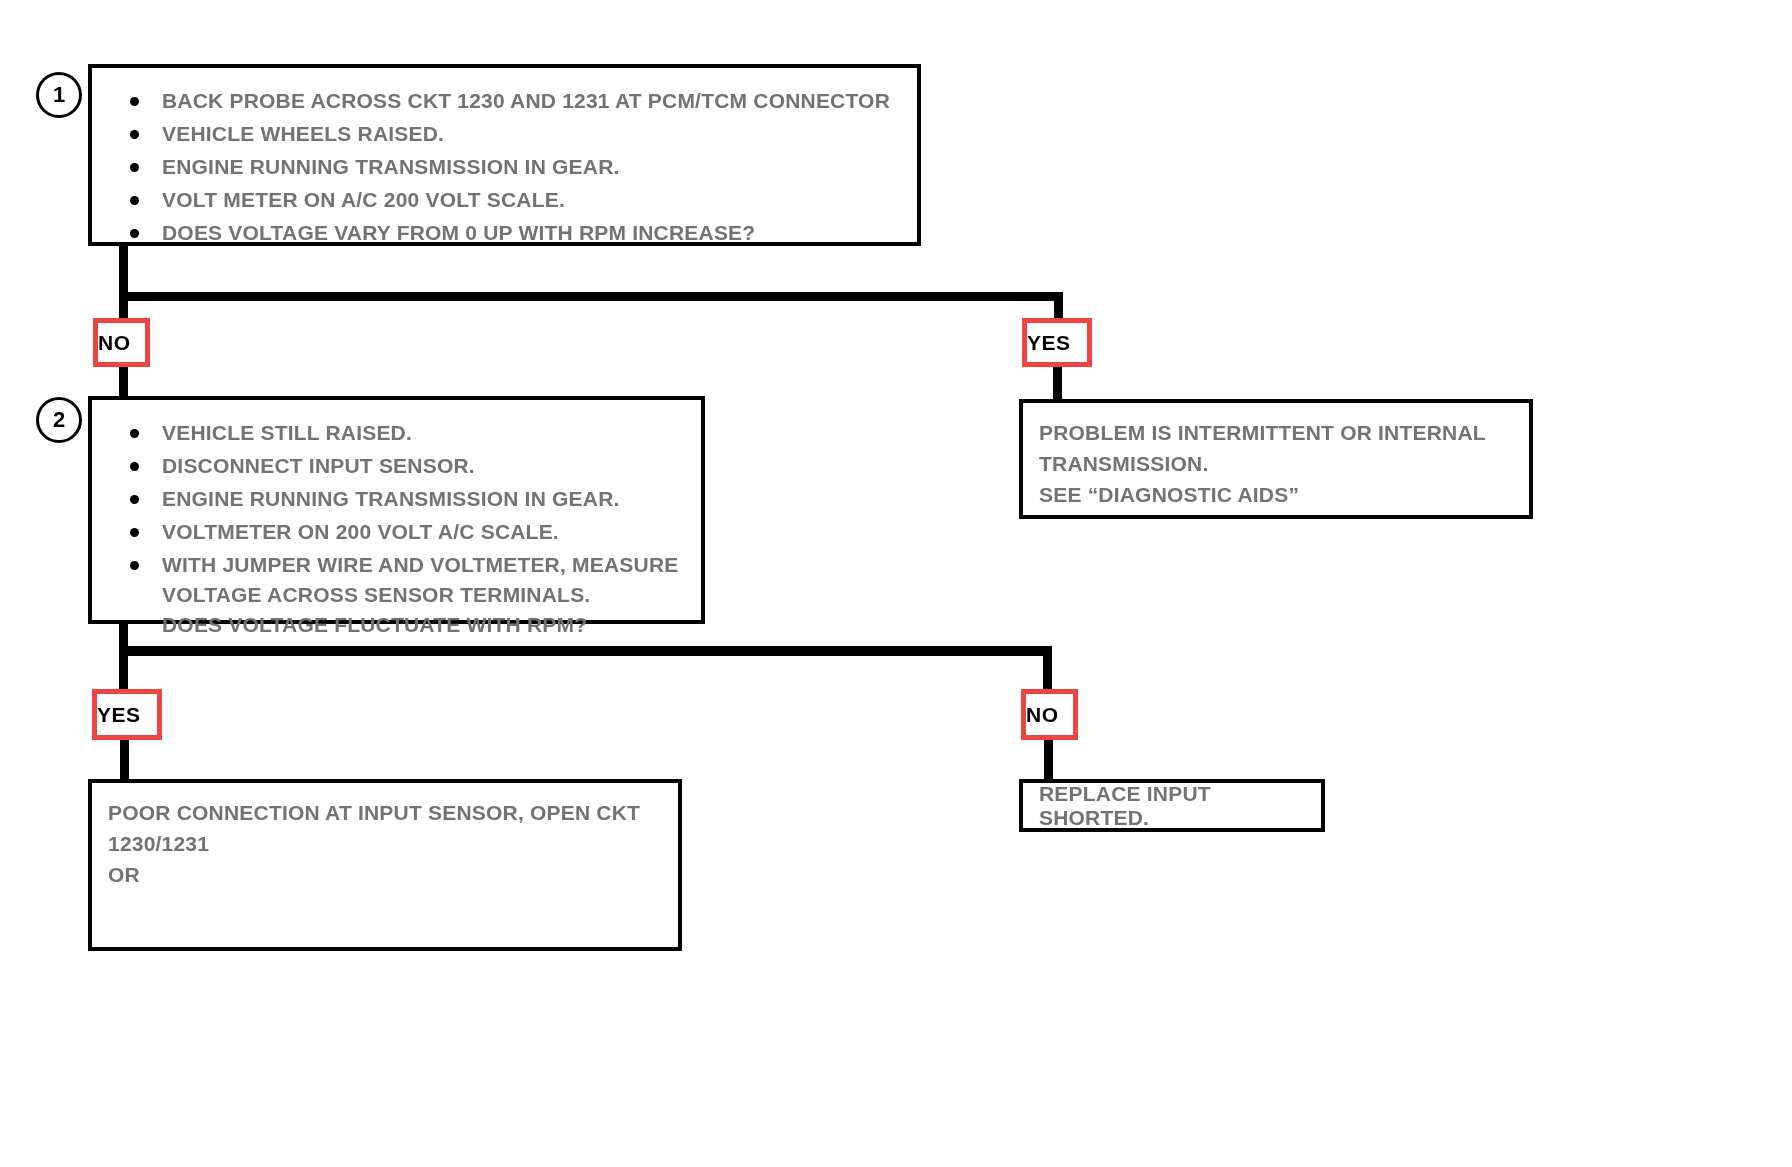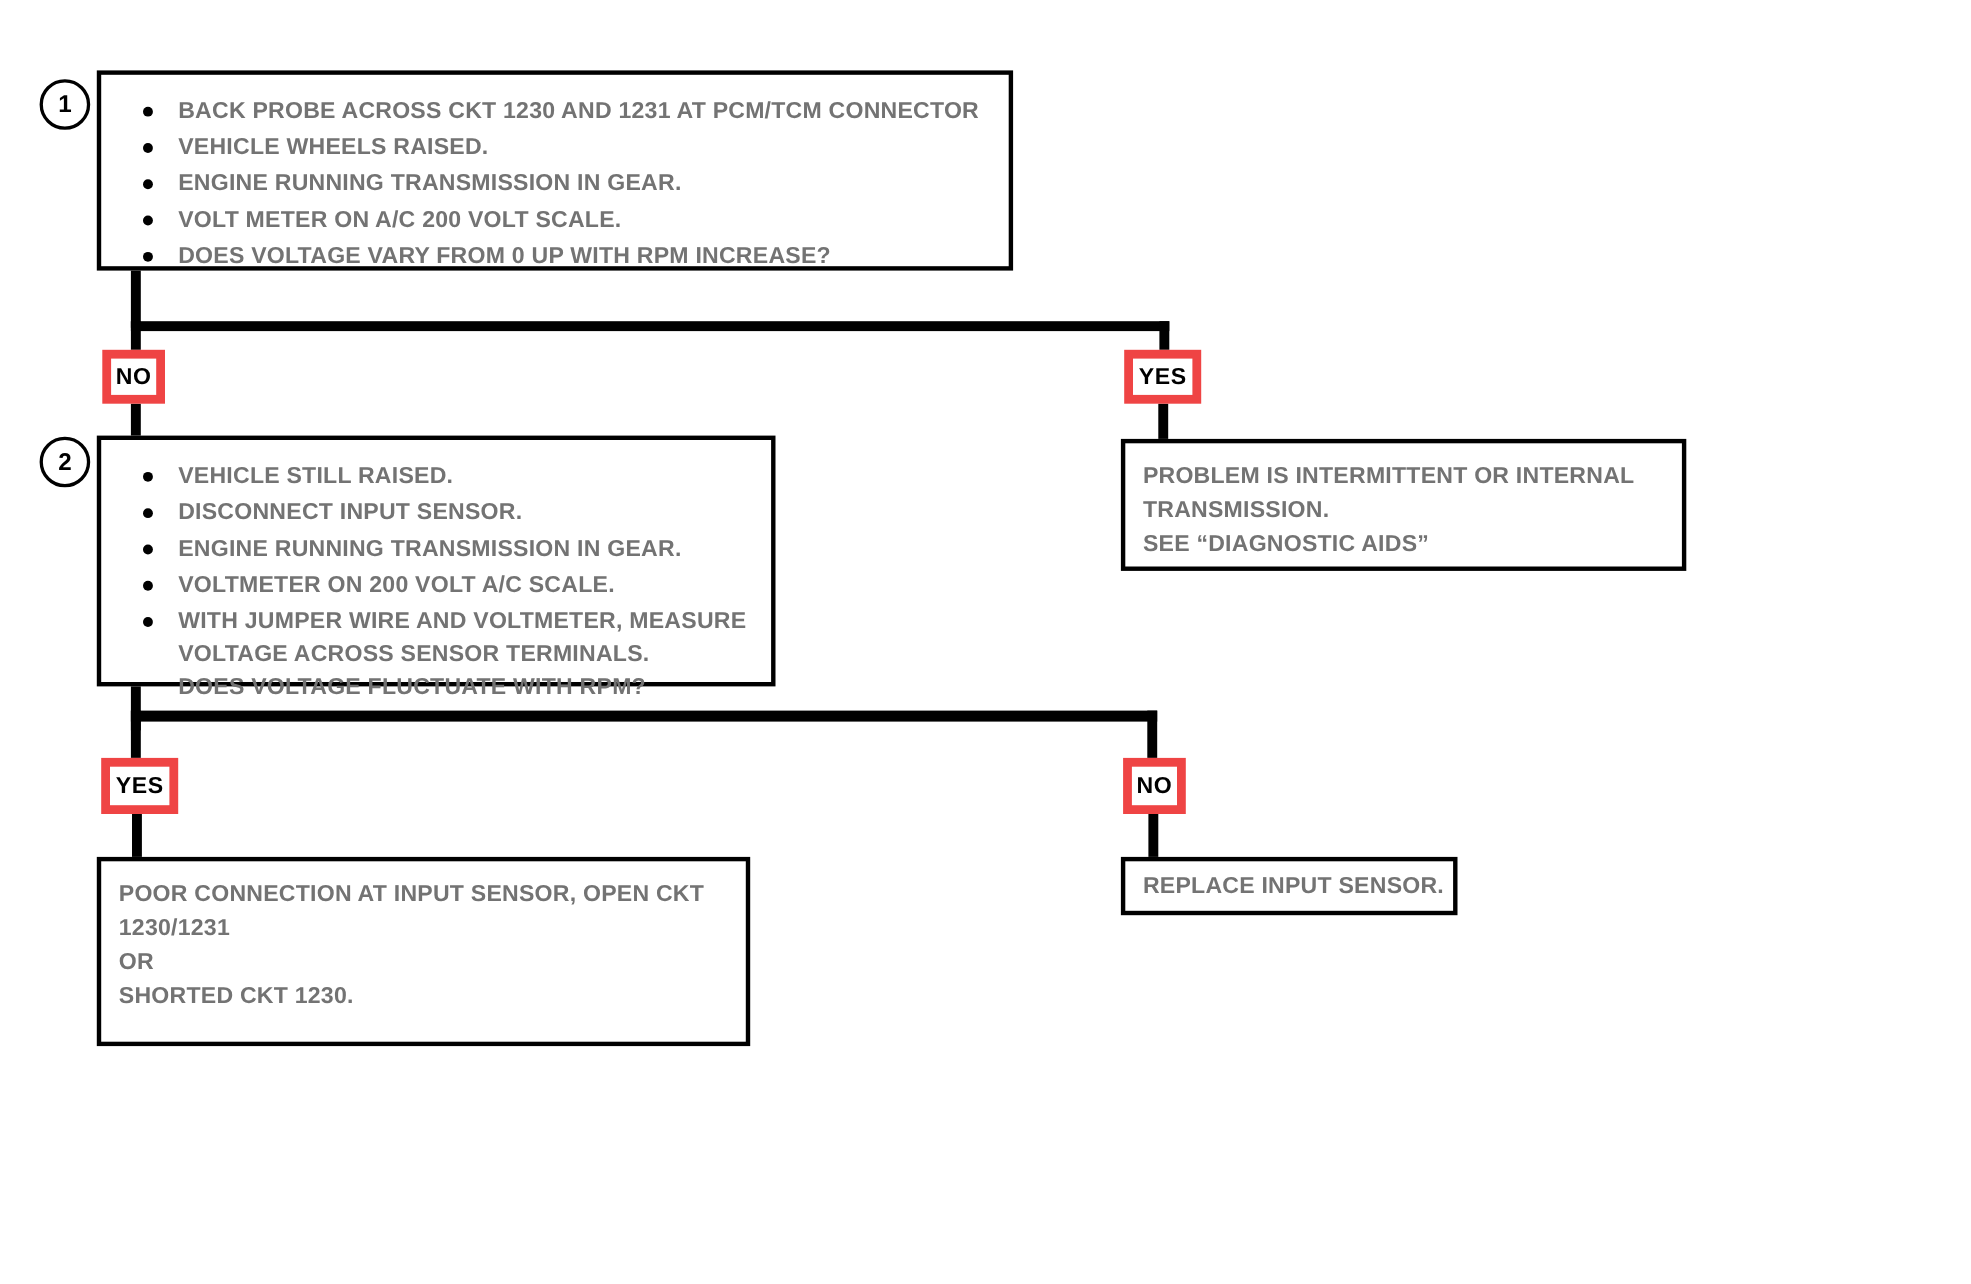--- a/index.html
+++ b/index.html
@@ -40,29 +40,29 @@
     color: #000000;
     font-weight: bold;
     font-size: 22px;
     line-height: 40px;
     text-align: center;
     z-index: 5;
   }
   .tag {
     position: absolute;
     box-sizing: border-box;
-    border: 8px solid #ef4444;
+    border: 5px solid #ef4444;
     background: #ffffff;
     color: #000000;
     font-weight: bold;
     font-size: 21px;
     letter-spacing: 0.5px;
     display: flex;
     align-items: center;
-    justify-content: center;
+    justify-content: flex-start;
     z-index: 6;
   }
   .line-v, .line-h {
     position: absolute;
     background: #000000;
   }
 
   
   .bullet-list {
     position: absolute;
@@ -183,21 +183,20 @@
   </div>
 
   <div class="line-v" style="left:120px; top:737px; width:9px; height:43px;"></div>
   <div class="line-v" style="left:1044px; top:737px; width:9px; height:43px;"></div>
 
   <div class="box thickbox" style="left:88px; top:779px; width:594px; height:172px;">
     <div class="plain-lines">
       <div>POOR CONNECTION AT INPUT SENSOR, OPEN CKT</div>
       <div>1230/1231</div>
       <div>OR</div>
-      <div>SHORTED CKT 1230.</div>
     </div>
   </div>
 
   <div class="box thickbox" style="left:1019px; top:779px; width:306px; height:53px;">
-    <div class="single-line">REPLACE INPUT SENSOR.</div>
+    <div class="single-line">REPLACE INPUT SHORTED.</div>
   </div>
 
 </div>
 
 </body></html>

